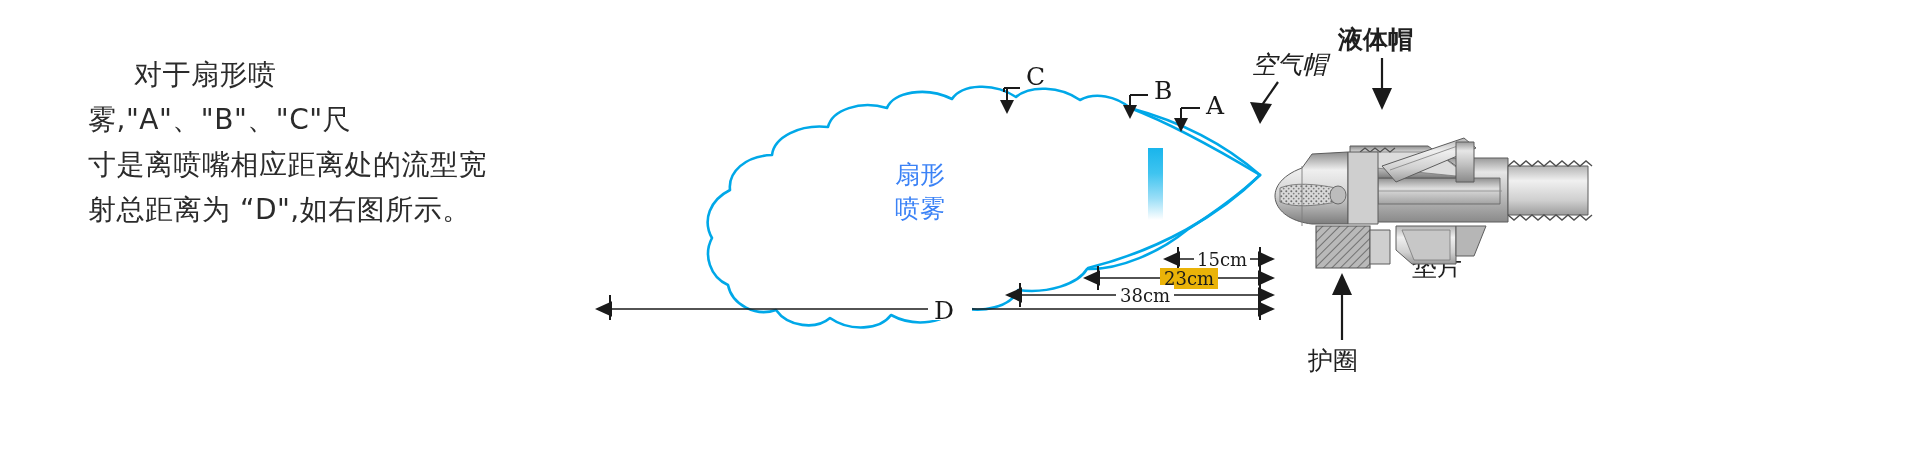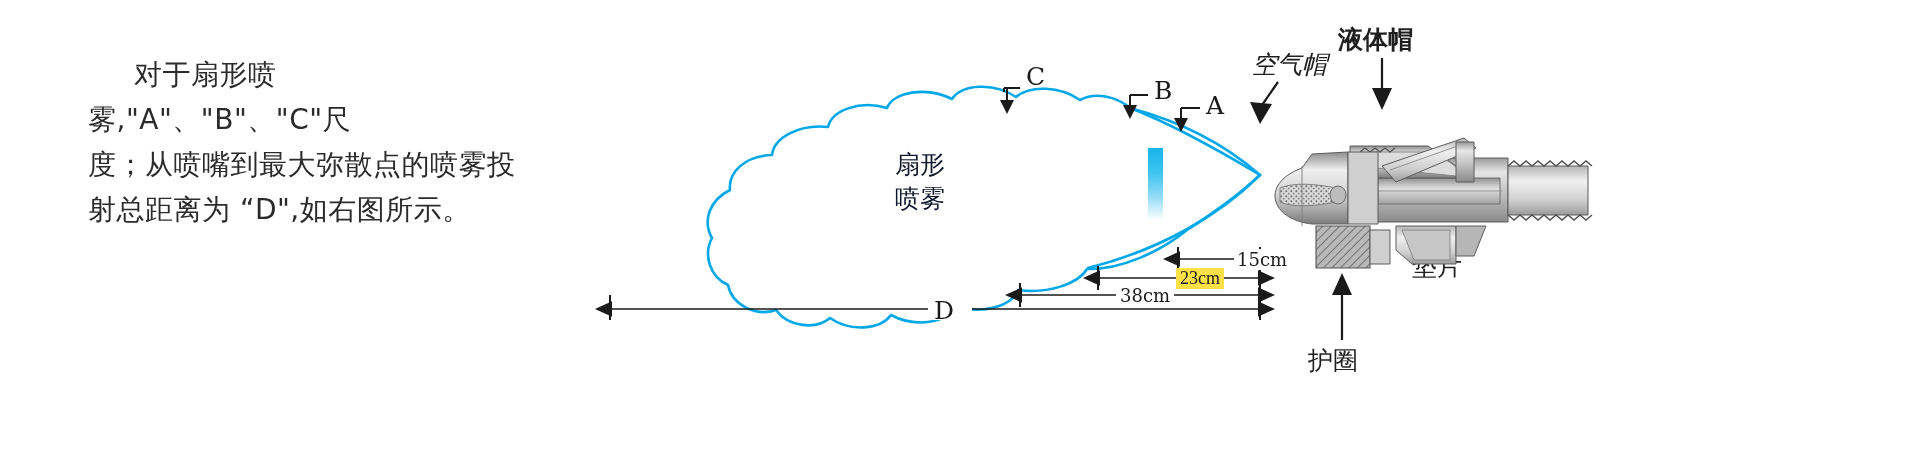--- a/index.html
+++ b/index.html
@@ -69,25 +69,25 @@
     font-family: "DejaVu Serif", "Liberation Serif", serif;
     font-size: 18px;
     color: #1a1a1a;
     white-space: nowrap;
   }
 
   
   #plume-text {
     position: absolute;
     left: 335px;
-    top: 148px;
+    top: 158px;
     font-family: "DejaVu Sans", "Liberation Sans", sans-serif;
     font-size: 25px;
     line-height: 34px;
-    color: #0f172a;
+    color: #3b82f6;
   }
 
   
   #blue-bar {
     position: absolute;
     left: 588px;
     top: 148px;
     width: 15px;
     height: 72px;
     background: linear-gradient(to bottom, #19b5ec 0%, #3fc4f0 35%, #9adef7 70%, #ffffff 100%);
@@ -103,21 +103,21 @@
   }
   #nozzle svg { display:block; width: 370px; height: 160px; overflow: visible; }
 </style>
 </head>
 <body>
 
 <div id="page">
 
   <div id="caption">
     <div><span class="indent"></span><span>对于扇形喷雾,"A"、"B"、"C"尺</span></div>
-    <div>度；从喷嘴到最大弥散点的喷雾投</div>
+    <div>寸是离喷嘴相应距离处的流型宽</div>
     <div>射总距离为 “D",如右图所示。</div>
   </div>
 
   <div id="diagram">
 
     <svg class="plume" viewBox="0 0 1360 463">
       <defs>
         <marker id="arrL" markerWidth="11" markerHeight="9" refX="10" refY="4.5" orient="auto">
           <path d="M10,0 L10,9 L0,4.5 Z" fill="#1a1a1a"></path>
         </marker>
@@ -217,22 +217,22 @@
     <div id="plume-text">
       <div>扇形</div>
       <div>喷雾</div>
     </div>
 
     <div class="diag-label" style="left:466px; top:62px; font-size:25px;">C</div>
     <div class="diag-label" style="left:594px; top:76px; font-size:25px;">B</div>
     <div class="diag-label" style="left:646px; top:91px; font-size:25px;">A</div>
     <div class="diag-label" style="left:374px; top:296px; font-size:25px;">D</div>
 
-    <div class="dim-text" style="left:634px; top:249px; background:#fff; padding:0 3px;margin-left:40px;">15cm</div>
-    <div class="dim-text" style="left:616px; top:268px; background:#fde047; padding:0 4px;font-family:Liberation Serif, serif;">23cm</div>
+    <div class="dim-text" style="left:634px; top:249px; background:#fff; padding:0 3px;">15cm</div>
+    <div class="dim-text" style="left:600px; top:268px; background:#eab308; padding:0 4px;">23cm</div>
     <div class="dim-text" style="left:556px; top:285px; background:#fff; padding:0 4px;">38cm</div>
 
     <div class="cn-label" style="left:692px; top:48px;font-style:italic;">空气帽</div>
     <div class="cn-label" style="left:778px; top:23px;font-weight:bold;">液体帽</div>
     <div class="cn-label" style="left:852px; top:250px;font-family:Liberation Mono, monospace;">垫片</div>
     <div class="cn-label" style="left:748px; top:344px;text-align:center;">护圈</div>
 
     <div id="nozzle">
       <svg viewBox="0 0 370 160">
         <defs>

